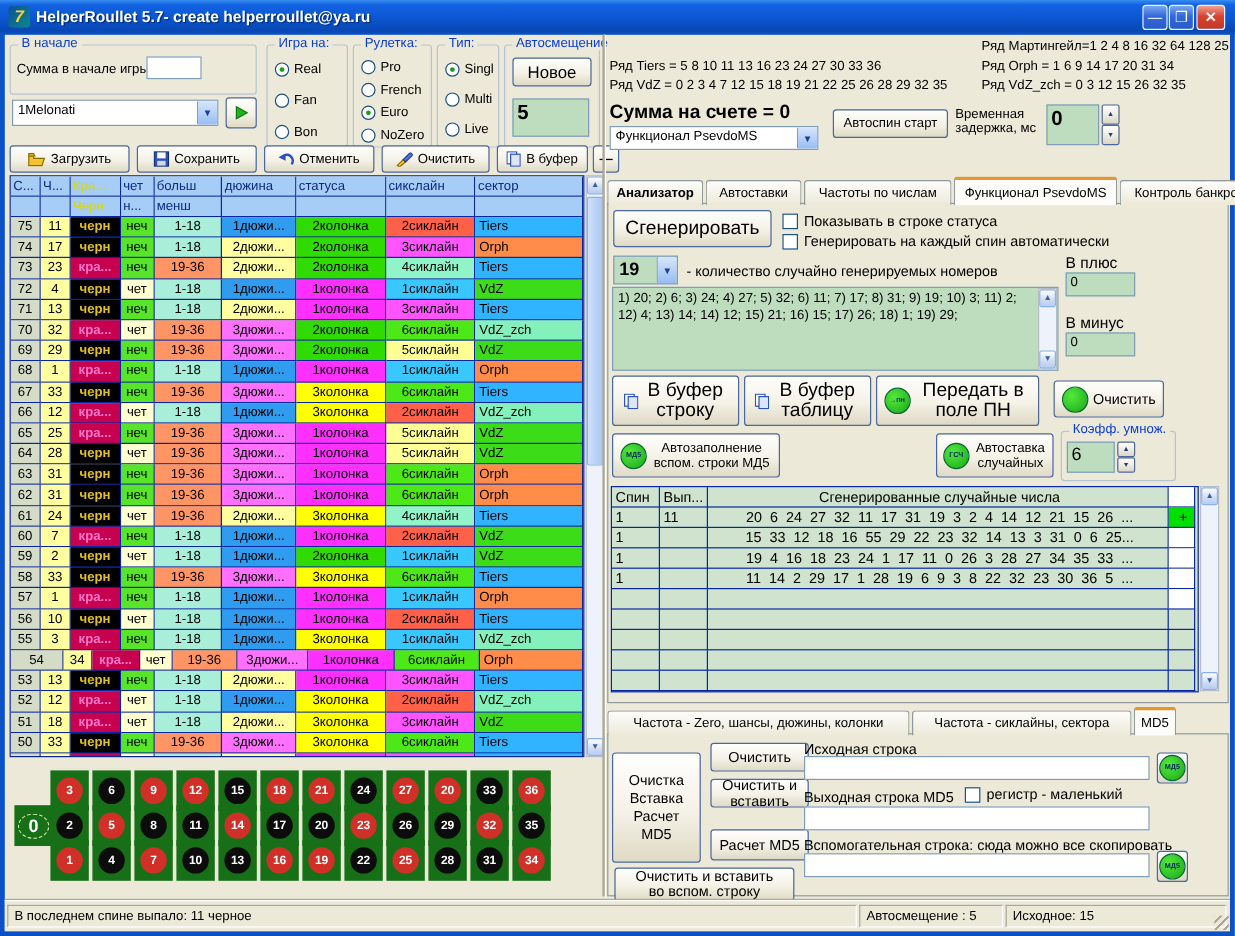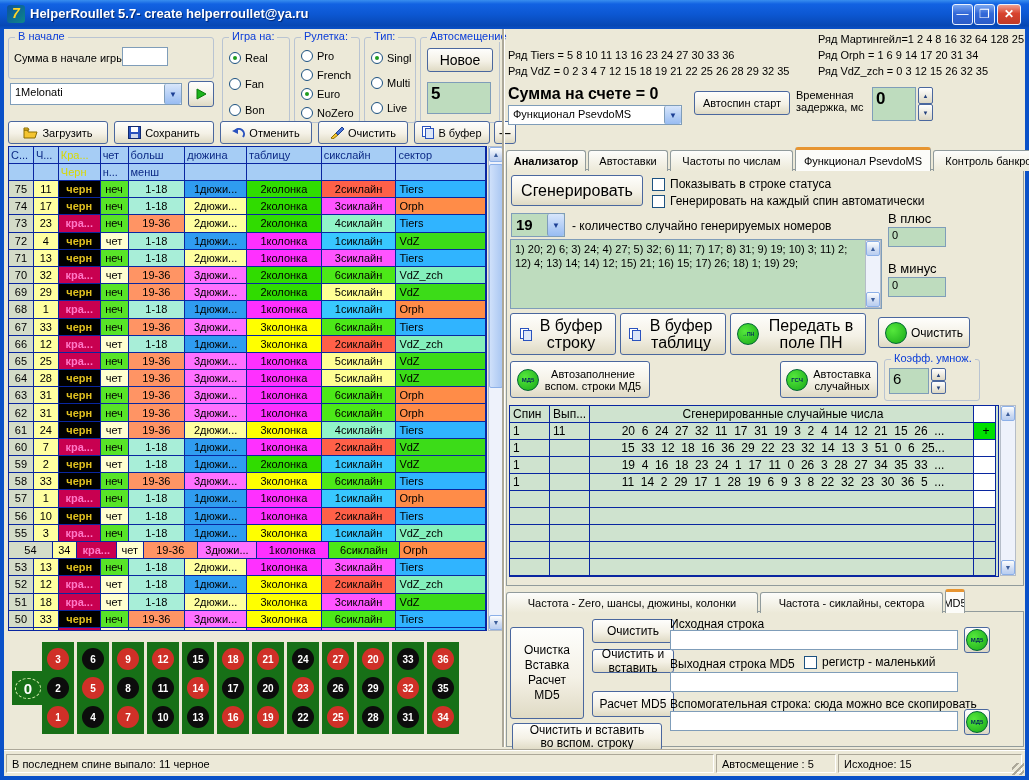--- a/index.html
+++ b/index.html
@@ -219,21 +219,21 @@
     <div class="xp-btn" style="left:490px;top:92px;width:22px;height:23px;font-weight:bold">—</div>
 
     <div id="spins" style="left:4px;top:117px">
         <div class="srow hdr">
           <div class="scell" style="width: 25px;">С...</div>
           <div class="scell" style="width: 25px;">Ч...</div>
           <div class="scell" style="width: 42px; color: rgb(216, 216, 0);">Кра...</div>
           <div class="scell" style="width: 28px;">чет</div>
           <div class="scell" style="width: 57px;">больш</div>
           <div class="scell" style="width: 62px;">дюжина</div>
-          <div class="scell" style="width: 75px;">таблицу</div>
+          <div class="scell" style="width: 75px;">статуса</div>
           <div class="scell" style="width: 75px;">сикслайн</div>
           <div class="scell" style="width: 90px;">сектор</div>
         </div>
         <div class="srow hdr">
           <div class="scell" style="width: 25px;"></div>
           <div class="scell" style="width: 25px;"></div>
           <div class="scell" style="width: 42px; color: rgb(216, 216, 0);">Черн</div>
           <div class="scell" style="width: 28px;">н...</div>
           <div class="scell" style="width: 57px;">менш</div>
           <div class="scell" style="width: 62px;"></div>
@@ -761,21 +761,21 @@
         </div>
         <div class="grow">
           <div class="gcell" style="width: 40px;">1</div>
           <div class="gcell" style="width: 40px;">11</div>
           <div class="gcell" style="width: 384px; justify-content: center;">20  6  24  27  32  11  17  31  19  3  2  4  14  12  21  15  26  ...</div>
           <div class="gcell" style="width: 22px; background: rgb(0, 224, 0); justify-content: center;">+</div>
         </div>
         <div class="grow">
           <div class="gcell" style="width: 40px;">1</div>
           <div class="gcell" style="width: 40px;"></div>
-          <div class="gcell" style="width: 384px; justify-content: center;">15  33  12  18  16  36  29  22  23  32  14  13  3  51  0  6  25...</div>
+          <div class="gcell" style="width: 384px; justify-content: center;">15  33  12  18  16  55  29  22  23  32  14  13  3  31  0  6  25...</div>
           <div class="gcell" style="width: 22px; background: rgb(255, 255, 255);"></div>
         </div>
         <div class="grow">
           <div class="gcell" style="width: 40px;">1</div>
           <div class="gcell" style="width: 40px;"></div>
           <div class="gcell" style="width: 384px; justify-content: center;">19  4  16  18  23  24  1  17  11  0  26  3  28  27  34  35  33  ...</div>
           <div class="gcell" style="width: 22px; background: rgb(255, 255, 255);"></div>
         </div>
         <div class="grow">
           <div class="gcell" style="width: 40px;">1</div>
@@ -859,15 +859,15 @@
       <div class="sb-sec" style="left:834px;width:184px">Исходное: 15</div>
       <div id="grip"></div>
     </div>
   <div class="tab" style="left: 502px; top: 121px; width: 80px; font-weight: bold;">Анализатор</div>
       <div class="tab" style="left: 584px; top: 121px; width: 80px;">Автоставки</div>
       <div class="tab" style="left: 666px; top: 121px; width: 123px;">Частоты по числам</div>
       <div class="tab active" style="left: 791px; top: 118px; width: 136px;">Функционал PsevdoMS</div>
       <div class="tab" style="left: 929px; top: 121px; width: 117px;">Контроль банкрол</div>
       <div class="tab" style="left: 502px; top: 563px; width: 252px;">Частота - Zero, шансы, дюжины, колонки</div>
       <div class="tab" style="left: 756px; top: 563px; width: 183px;">Частота - сиклайны, сектора</div>
-      <div class="tab active" style="left: 941px; top: 560px; width: 20px;">MD5</div>
+      <div class="tab active" style="left: 941px; top: 560px; width: 35px;">MD5</div>
     </div>
 </div>
 
 </body></html>

